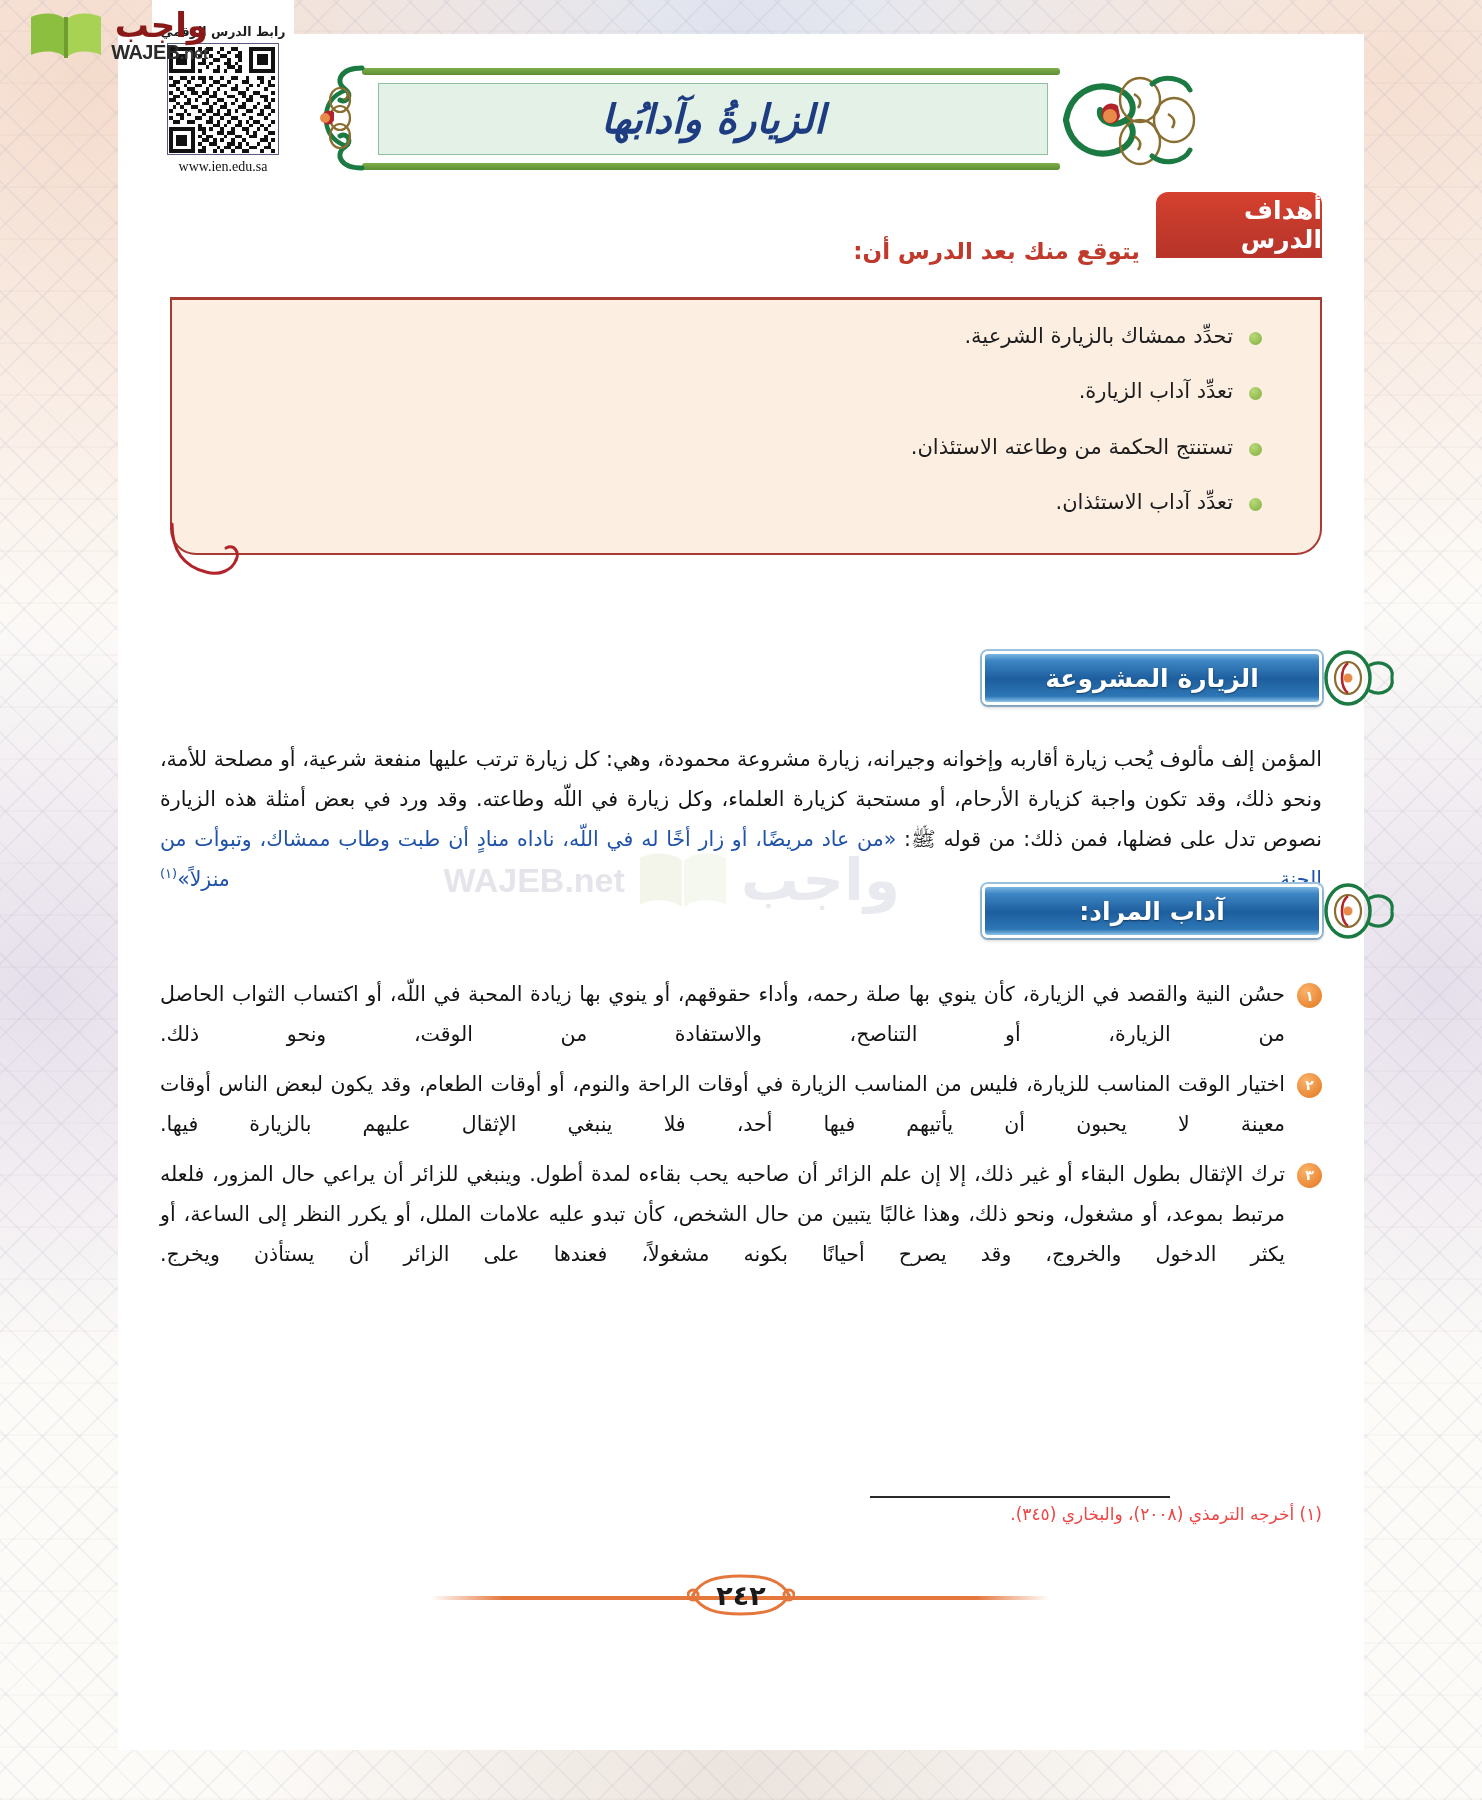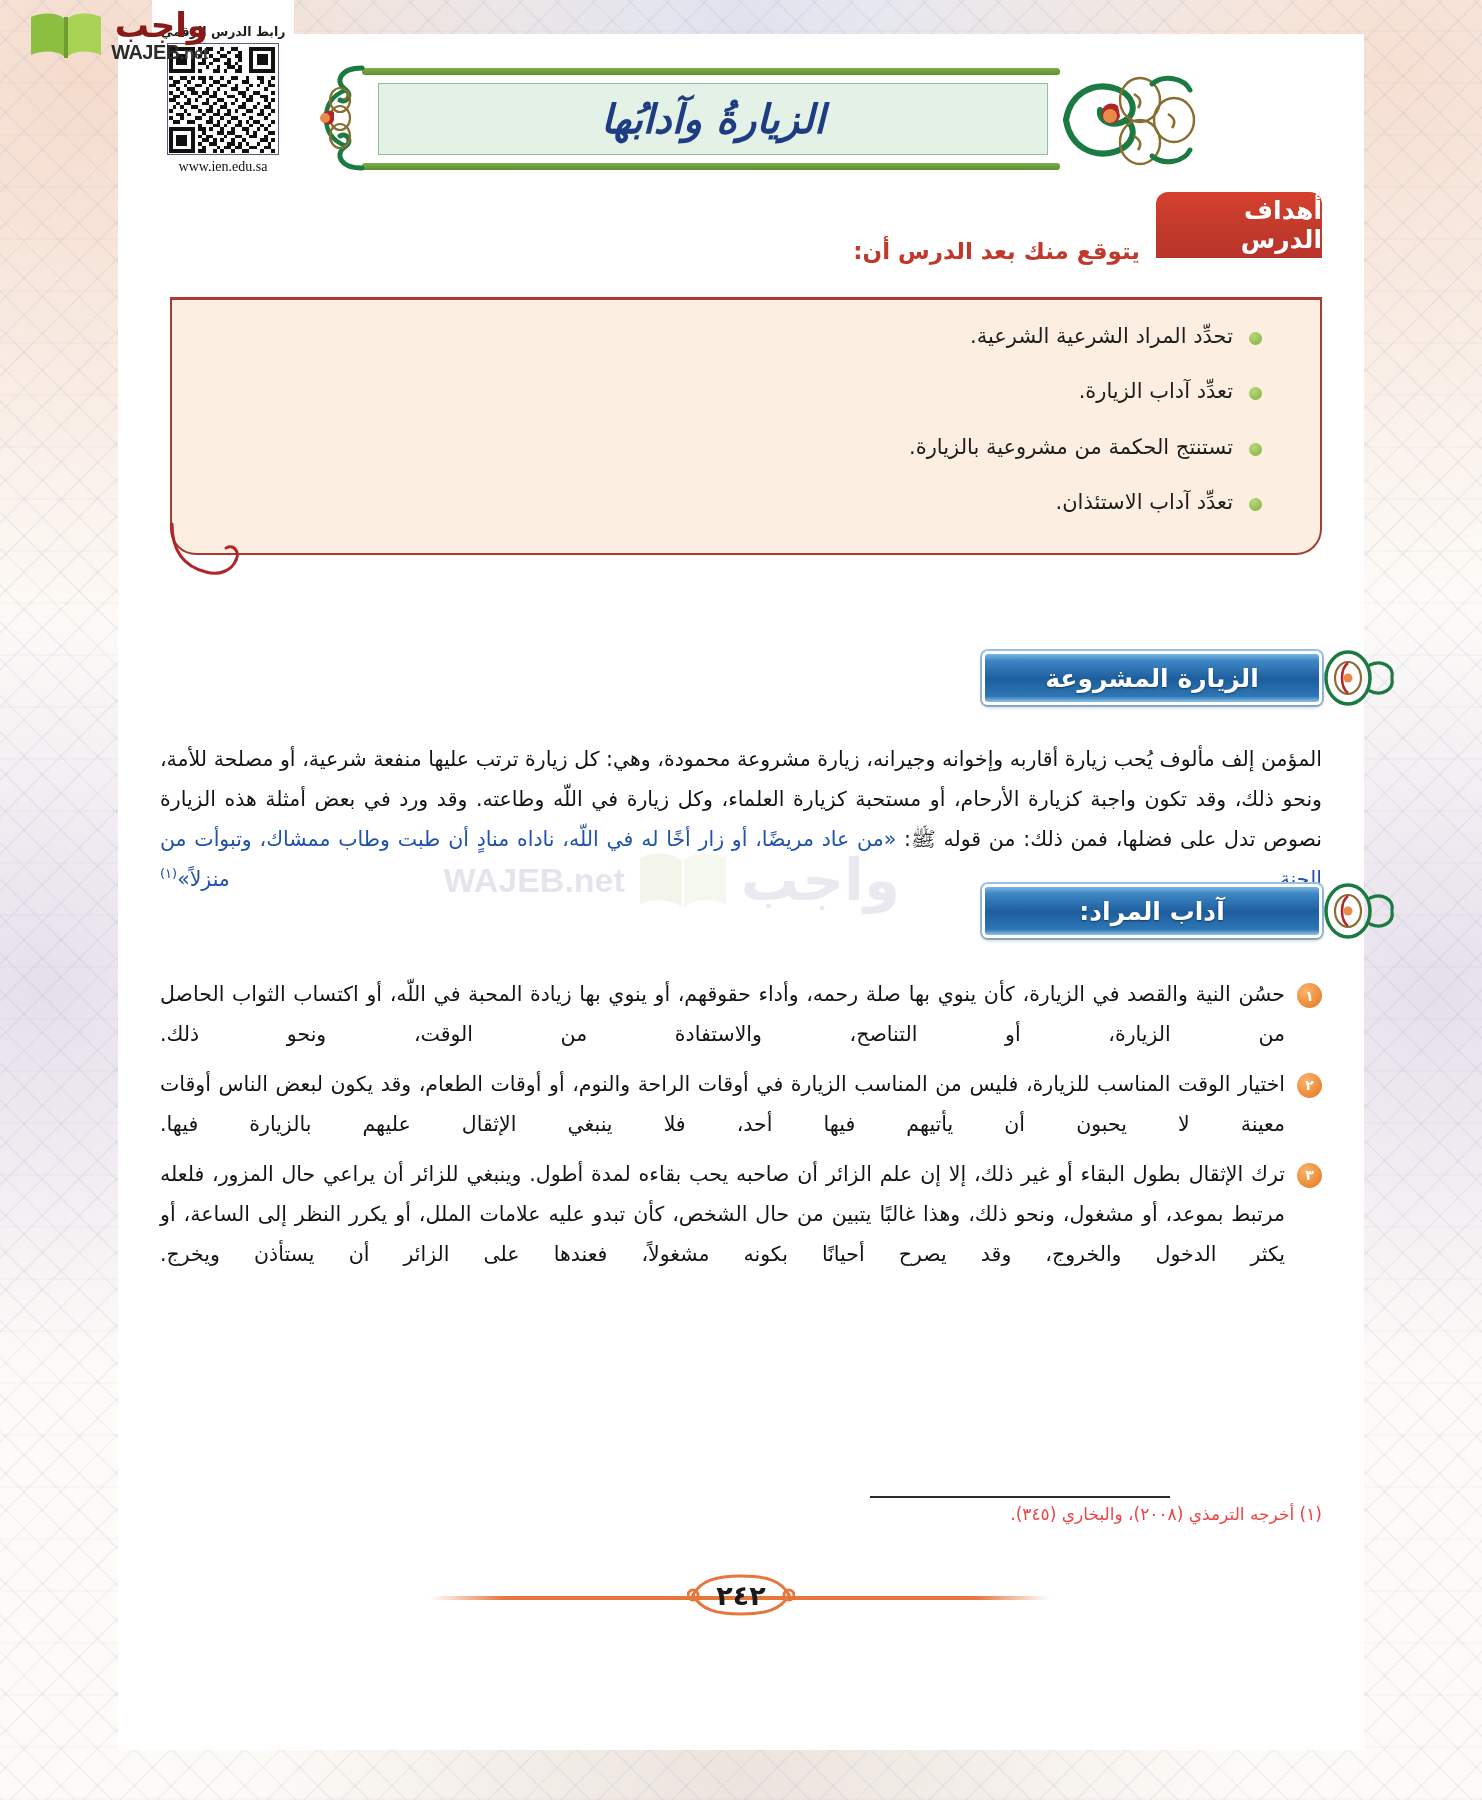--- a/index.html
+++ b/index.html
@@ -689,29 +689,29 @@
 </div>
 
 <div class="goal-tab">
   <span>أهداف الدرس</span>
 </div>
 <div class="goal-lead">يتوقع منك بعد الدرس أن:</div>
 
 <div class="goal-box">
   <div class="goal-item">
     <span class="goal-bullet"></span>
-    <span class="goal-item-text">تحدِّد المراد الشرعية الشرعية.</span>
+    <span class="goal-item-text">تحدِّد ممشاك بالزيارة الشرعية.</span>
   </div>
   <div class="goal-item">
     <span class="goal-bullet"></span>
     <span class="goal-item-text">تعدِّد آداب الزيارة.</span>
   </div>
   <div class="goal-item">
     <span class="goal-bullet"></span>
-    <span class="goal-item-text">تستنتج الحكمة من مشروعية بالزيارة.</span>
+    <span class="goal-item-text">تستنتج الحكمة من وطاعته الاستئذان.</span>
   </div>
   <div class="goal-item">
     <span class="goal-bullet"></span>
     <span class="goal-item-text">تعدِّد آداب الاستئذان.</span>
   </div>
 </div>
 <svg class="goal-corner" viewBox="0 0 80 60">
   <path d="M6 4 C6 28, 16 46, 40 52 C54 56, 66 50, 70 40" stroke="#b0242a" stroke-width="3" fill="none" stroke-linecap="round"></path>
   <path d="M70 40 C74 32, 68 24, 60 28" stroke="#b0242a" stroke-width="3" fill="none" stroke-linecap="round"></path>
 </svg>

